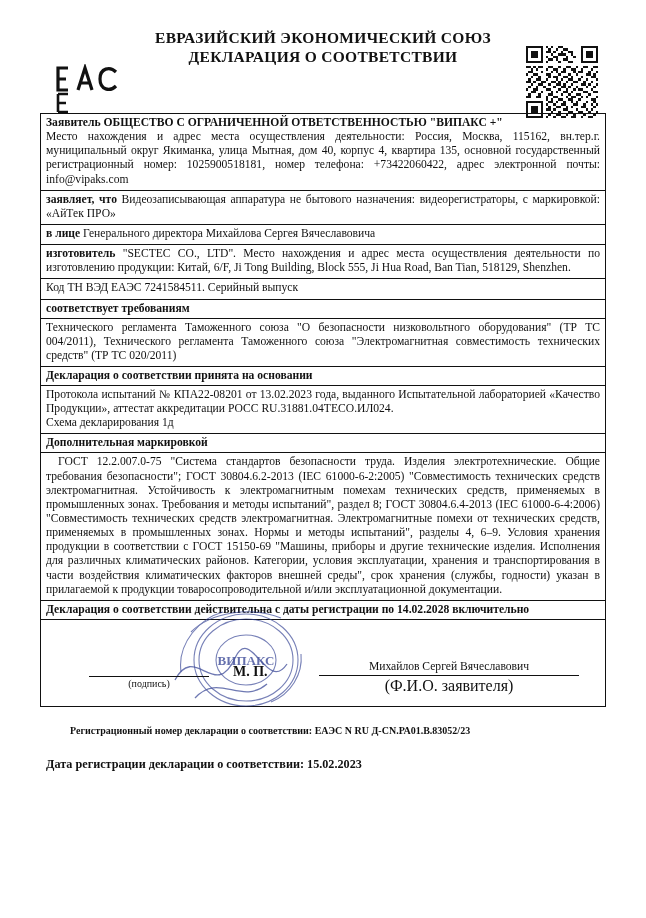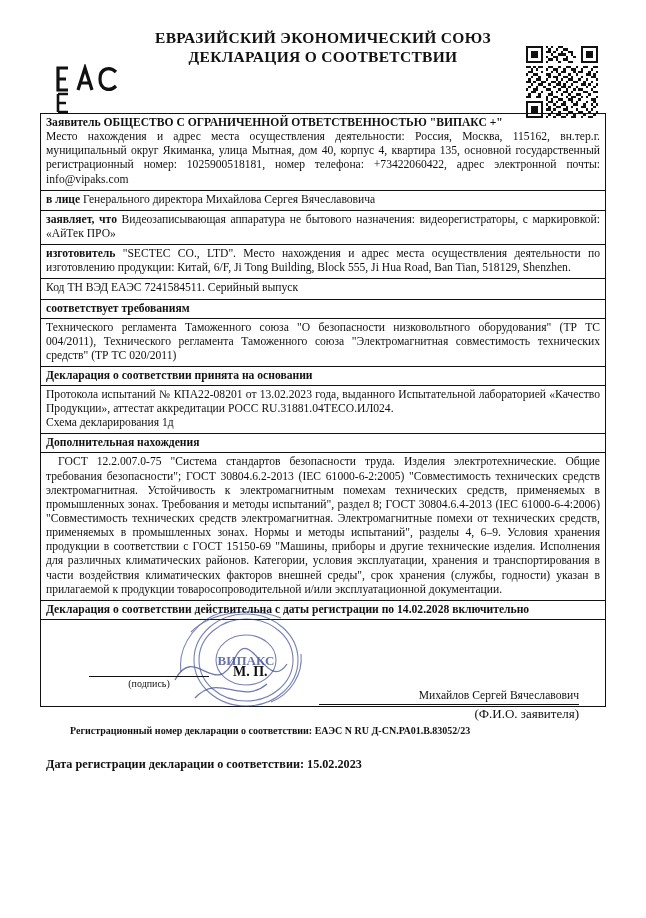--- a/index.html
+++ b/index.html
@@ -109,31 +109,30 @@
     left: 192px;
     top: 44px;
     font-size: 14px;
     font-weight: bold;
   }
   .sig-right {
     position: absolute;
     right: 26px;
     top: 40px;
     width: 260px;
-    text-align: right;
+    text-align: center;
     font-size: 11.6px;
-    margin-top: 29px;
   }
   .sig-right .rule {
     border-top: 1px solid #111;
     margin-top: 2px;
     margin-bottom: 1px;
   }
   .sig-right .sub {
-    font-size: 13px;
+    font-size: 16px;
   }
   
   .stamp {
     position: absolute;
     left: 130px;
     top: -18px;
     width: 150px;
     height: 120px;
     opacity: 0.85;
   }
@@ -385,29 +384,29 @@
     <div class="row">
       <div class="txt">
         <span class="lbl">Заявитель</span>
         <span class="center-b">ОБЩЕСТВО С ОГРАНИЧЕННОЙ ОТВЕТСТВЕННОСТЬЮ "ВИПАКС +"</span>
       </div>
       <div class="txt">Место нахождения и адрес места осуществления деятельности: Россия, Москва, 115162, вн.тер.г. муниципальный округ Якиманка, улица Мытная, дом 40, корпус 4, квартира 135, основной государственный регистрационный номер: 1025900518181, номер телефона: +73422060422, адрес электронной почты: info@vipaks.com</div>
     </div>
 
     <div class="row">
       <div class="txt">
+        <span class="lbl">заявляет, что</span>
+        <span>Видеозаписывающая аппаратура не бытового назначения: видеорегистраторы, с маркировкой: «АйТек ПРО»</span>
+      </div>
+    </div>
+
+    <div class="row">
+      <div class="txt">
         <span class="lbl">в лице</span>
         <span>Генерального директора Михайлова Сергея Вячеславовича</span>
-      </div>
-    </div>
-
-    <div class="row">
-      <div class="txt">
-        <span class="lbl">заявляет, что</span>
-        <span>Видеозаписывающая аппаратура не бытового назначения: видеорегистраторы, с маркировкой: «АйТек ПРО»</span>
       </div>
     </div>
 
     <div class="row">
       <div class="txt">
         <span class="lbl">изготовитель</span>
         <span>"SECTEC CO., LTD". Место нахождения и адрес места осуществления деятельности по изготовлению продукции: Китай, 6/F, Ji Tong Building, Block 555, Ji Hua Road, Ban Tian, 518129, Shenzhen.</span>
       </div>
     </div>
 
@@ -426,21 +425,21 @@
     <div class="row">
       <div class="lbl">Декларация о соответствии принята на основании</div>
     </div>
 
     <div class="row">
       <div class="txt">Протокола испытаний № КПА22-08201 от 13.02.2023 года, выданного Испытательной лабораторией «Качество Продукции», аттестат аккредитации РОСС RU.31881.04ТЕСО.ИЛ024.</div>
       <div class="txt">Схема декларирования 1д</div>
     </div>
 
     <div class="row">
-      <div class="lbl">Дополнительная нахождения</div>
+      <div class="lbl">Дополнительная маркировкой</div>
     </div>
 
     <div class="row">
       <div class="txt indent">ГОСТ 12.2.007.0-75 "Система стандартов безопасности труда. Изделия электротехнические. Общие требования безопасности"; ГОСТ 30804.6.2-2013 (IEC 61000-6-2:2005)  "Совместимость технических средств электромагнитная. Устойчивость к электромагнитным помехам технических средств, применяемых в промышленных зонах. Требования и методы испытаний", раздел 8; ГОСТ 30804.6.4-2013 (IEC 61000-6-4:2006) "Совместимость технических средств электромагнитная. Электромагнитные помехи от технических средств, применяемых в промышленных зонах. Нормы и методы испытаний", разделы 4, 6–9. Условия хранения продукции в соответствии с ГОСТ 15150-69 "Машины, приборы и другие технические изделия. Исполнения для различных климатических районов. Категории, условия эксплуатации, хранения и транспортирования в части воздействия климатических факторов внешней среды", срок хранения (службы, годности) указан в прилагаемой к продукции товаросопроводительной и/или эксплуатационной документации.</div>
     </div>
 
     <div class="row">
       <div class="lbl">Декларация о соответствии действительна с даты регистрации по 14.02.2028 включительно</div>
     </div>
 

